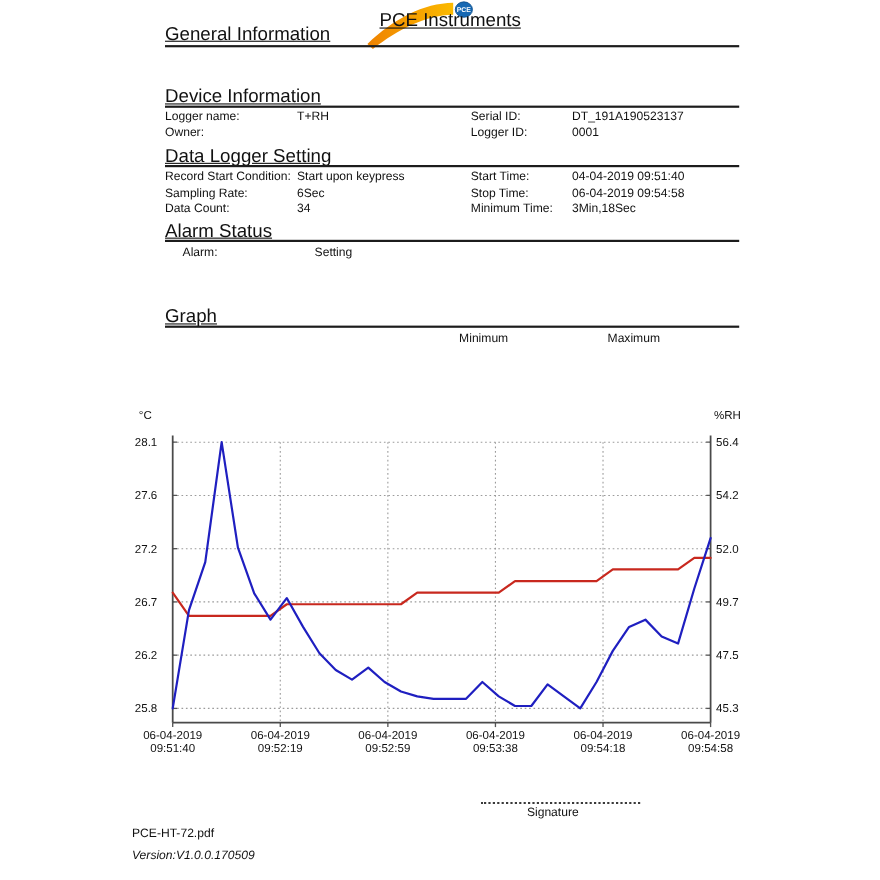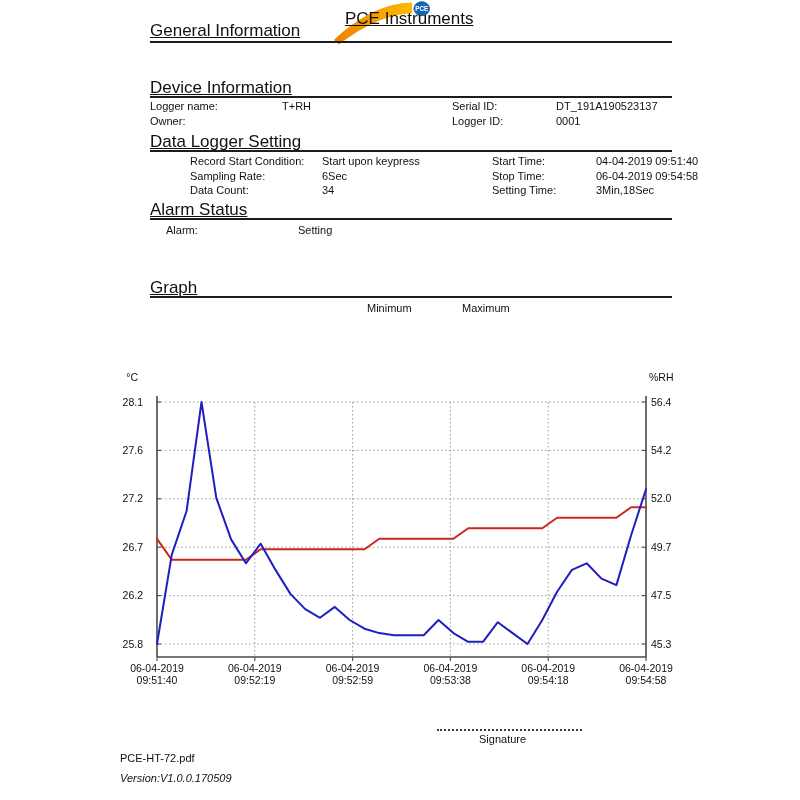--- a/index.html
+++ b/index.html
@@ -6,21 +6,21 @@
   .page{
     position:relative;width:800px;height:800px;background:#ffffff;
     font-family:"Liberation Sans",sans-serif;color:#111;overflow:hidden;
   }
   .abs{position:absolute;}
   .t11{font-size:11px;line-height:14px;}
   .t12{font-size:17px;line-height:14px;text-decoration:underline;}
   .rule{position:absolute;left:150px;width:522px;height:0;border-top:2px solid #1c1c1c;}
   .grid4{
     position:absolute;left:150px;width:530px;display:grid;
-    grid-template-columns:120px 158px 92px auto;column-gap:12px;
+    grid-template-columns:120px 158px 92px auto;column-gap:0;
   }
   .grid4 .cell{font-size:11px;white-space:nowrap;}
   .legend-grid{
     position:absolute;left:150px;width:450px;display:grid;
     grid-template-columns:117px 100px 95px auto;
   }
   .legend-grid .cell{font-size:11px;white-space:nowrap;}
   .swatch{height:2px;width:58px;margin-top:6px;}
   .sig-line{position:absolute;left:437px;top:729px;width:145px;border-top:2px dotted #3a3a3a;}
   .sig-label{position:absolute;left:479px;top:733px;width:120px;font-size:11px;}
@@ -59,48 +59,48 @@
     <div class="cell">Serial ID:</div>
     <div class="cell">DT_191A190523137</div>
     <div class="cell">Owner:</div>
     <div class="cell"></div>
     <div class="cell">Logger ID:</div>
     <div class="cell">0001</div>
   </div>
 
   <div class="abs t12" style="left:150px;top:135px;">Data Logger Setting</div>
   <div class="rule" style="top:150px;"></div>
-  <div class="grid4" style="top:155px;row-gap:2.5px;margin-left:40px;">
+  <div class="grid4" style="top:155px;row-gap:2.5px;">
     <div class="cell">Record Start Condition:</div>
     <div class="cell">Start upon keypress</div>
     <div class="cell">Start Time:</div>
     <div class="cell">04-04-2019 09:51:40</div>
     <div class="cell">Sampling Rate:</div>
     <div class="cell">6Sec</div>
     <div class="cell">Stop Time:</div>
     <div class="cell">06-04-2019 09:54:58</div>
     <div class="cell">Data Count:</div>
     <div class="cell">34</div>
-    <div class="cell">Setting Time:</div>
+    <div class="cell">Minimum Time:</div>
     <div class="cell">3Min,18Sec</div>
   </div>
 
   <div class="abs t12" style="left:150px;top:203px;">Alarm Status</div>
   <div class="rule" style="top:218px;"></div>
   <div class="grid4" style="top:224px;margin-left:16px;">
     <div class="cell">Alarm:</div>
     <div class="cell">Setting</div>
     <div class="cell"></div>
     <div class="cell"></div>
   </div>
 
   <div class="abs t12" style="left:150px;top:281px;">Graph</div>
   <div class="rule" style="top:296px;"></div>
 
-  <div class="legend-grid" style="top:302px;">
+  <div class="legend-grid" style="top:302px;text-align:right;">
     <div class="cell"></div>
     <div class="cell"></div>
     <div class="cell">Minimum</div>
     <div class="cell">Maximum</div>
   </div>
 
   <svg class="abs" style="left:0;top:365px;" width="800" height="335" viewBox="0 0 800 335" id="chart-svg">
       <line x1="157" y1="37" x2="646" y2="37" class="grid"></line>
       <line x1="157" y1="37" x2="161" y2="37" class="axis"></line>
       <line x1="642" y1="37" x2="646" y2="37" class="axis"></line>

